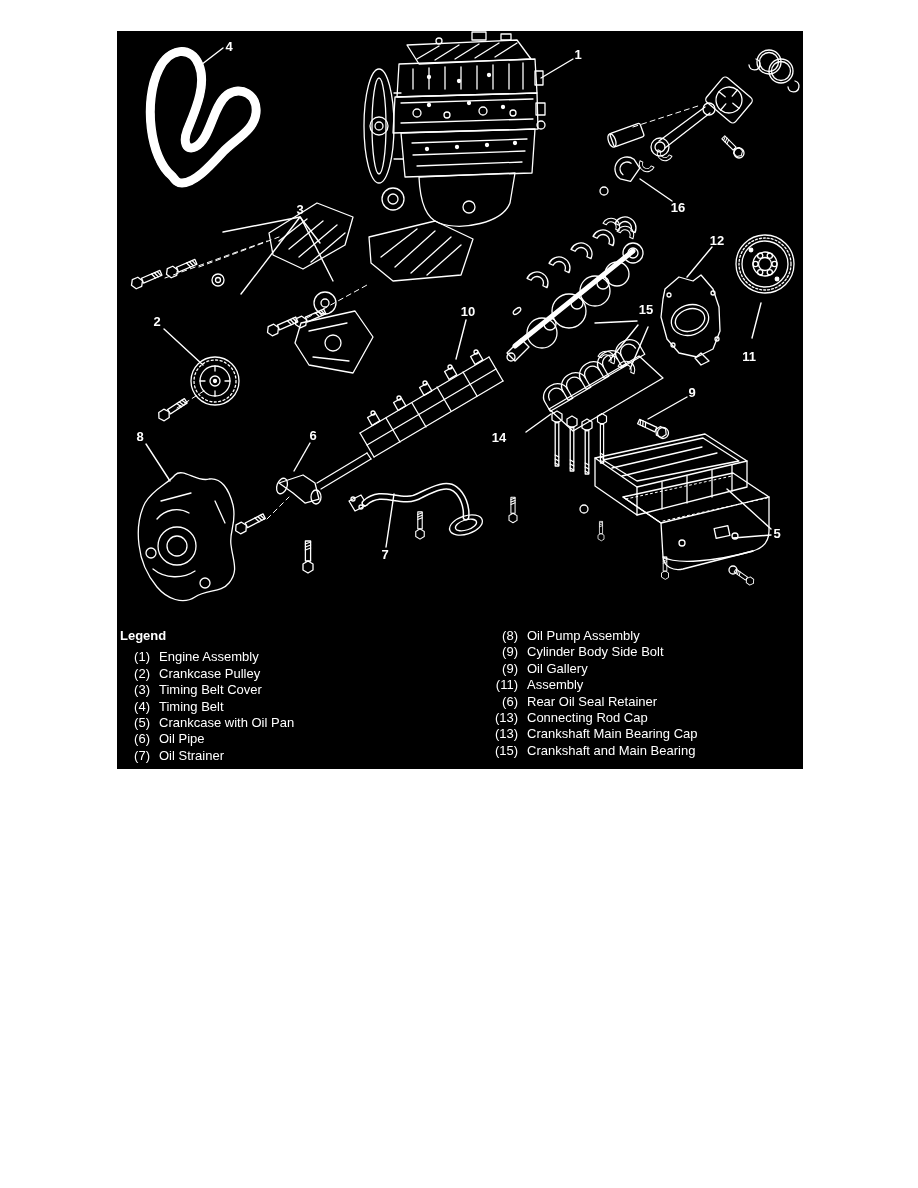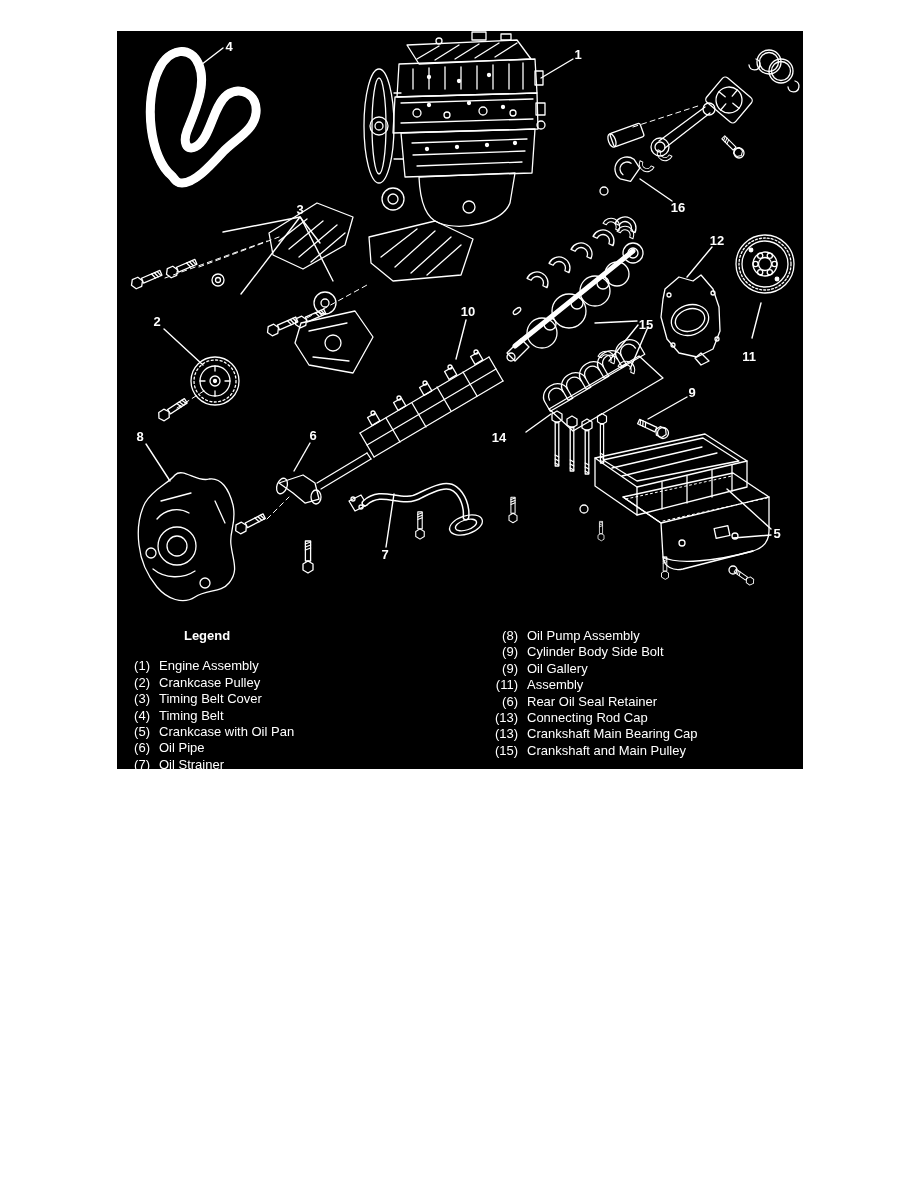--- a/index.html
+++ b/index.html
@@ -5,21 +5,21 @@
   html,body{margin:0;padding:0;background:#ffffff;}
   .page{position:relative;width:918px;height:1188px;background:#ffffff;overflow:hidden;
         font-family:"Liberation Sans", sans-serif;}
   .diagram{position:absolute;left:117px;top:31px;width:686px;height:738px;background:#000;}
   .diagram svg{position:absolute;left:0;top:0;}
   .callout{position:absolute;transform:translate(-50%,-50%);color:#fff;
            font-size:13px;font-weight:bold;line-height:1;white-space:nowrap;}
   .legend-col{position:absolute;top:597px;color:#fff;font-size:13px;}
   .legend-col.left{left:3px;}
   .legend-col.right{left:355px;}
-  .legend-title{font-weight:bold;line-height:16.4px;height:16.4px;margin-bottom:14px;text-align:center;}
+  .legend-title{font-weight:bold;line-height:16.4px;height:16.4px;margin-bottom:5px;}
   .legend-row{display:flex;line-height:16.4px;height:16.4px;white-space:nowrap;}
   .legend-num{text-align:right;margin-right:9px;flex:none;}
   .left .legend-num{width:30px;}
   .right .legend-num{width:46px;}
 </style>
 </head>
 <body>
 
 <div class="page">
   <div class="diagram">
@@ -377,21 +377,21 @@
     <span class="callout" style="left:660px;top:502px">5</span>
     <span class="callout" style="left:196px;top:404px">6</span>
     <span class="callout" style="left:268px;top:523px">7</span>
     <span class="callout" style="left:23px;top:405px">8</span>
     <span class="callout" style="left:575px;top:361px">9</span>
     <span class="callout" style="left:351px;top:280px">10</span>
     <span class="callout" style="left:632px;top:325px">11</span>
     <span class="callout" style="left:600px;top:209px">12</span>
     <span class="callout" style="left:561px;top:176px">16</span>
     <span class="callout" style="left:382px;top:406px">14</span>
-    <span class="callout" style="left:529px;top:293px">15</span>
+    <span class="callout" style="left:529px;top:278px">15</span>
 
     <div class="legend-col left">
       <div class="legend-title">Legend</div>
       <div class="legend-row">
         <span class="legend-num">(1)</span>
         <span class="legend-label">Engine Assembly</span>
       </div>
       <div class="legend-row">
         <span class="legend-num">(2)</span>
         <span class="legend-label">Crankcase Pulley</span>
@@ -442,18 +442,18 @@
       <div class="legend-row">
         <span class="legend-num">(13)</span>
         <span class="legend-label">Connecting Rod Cap</span>
       </div>
       <div class="legend-row">
         <span class="legend-num">(13)</span>
         <span class="legend-label">Crankshaft Main Bearing Cap</span>
       </div>
       <div class="legend-row">
         <span class="legend-num">(15)</span>
-        <span class="legend-label">Crankshaft and Main Pulley</span>
+        <span class="legend-label">Crankshaft and Main Bearing</span>
       </div>
     </div>
 
   </div>
 </div>
 
 </body></html>

